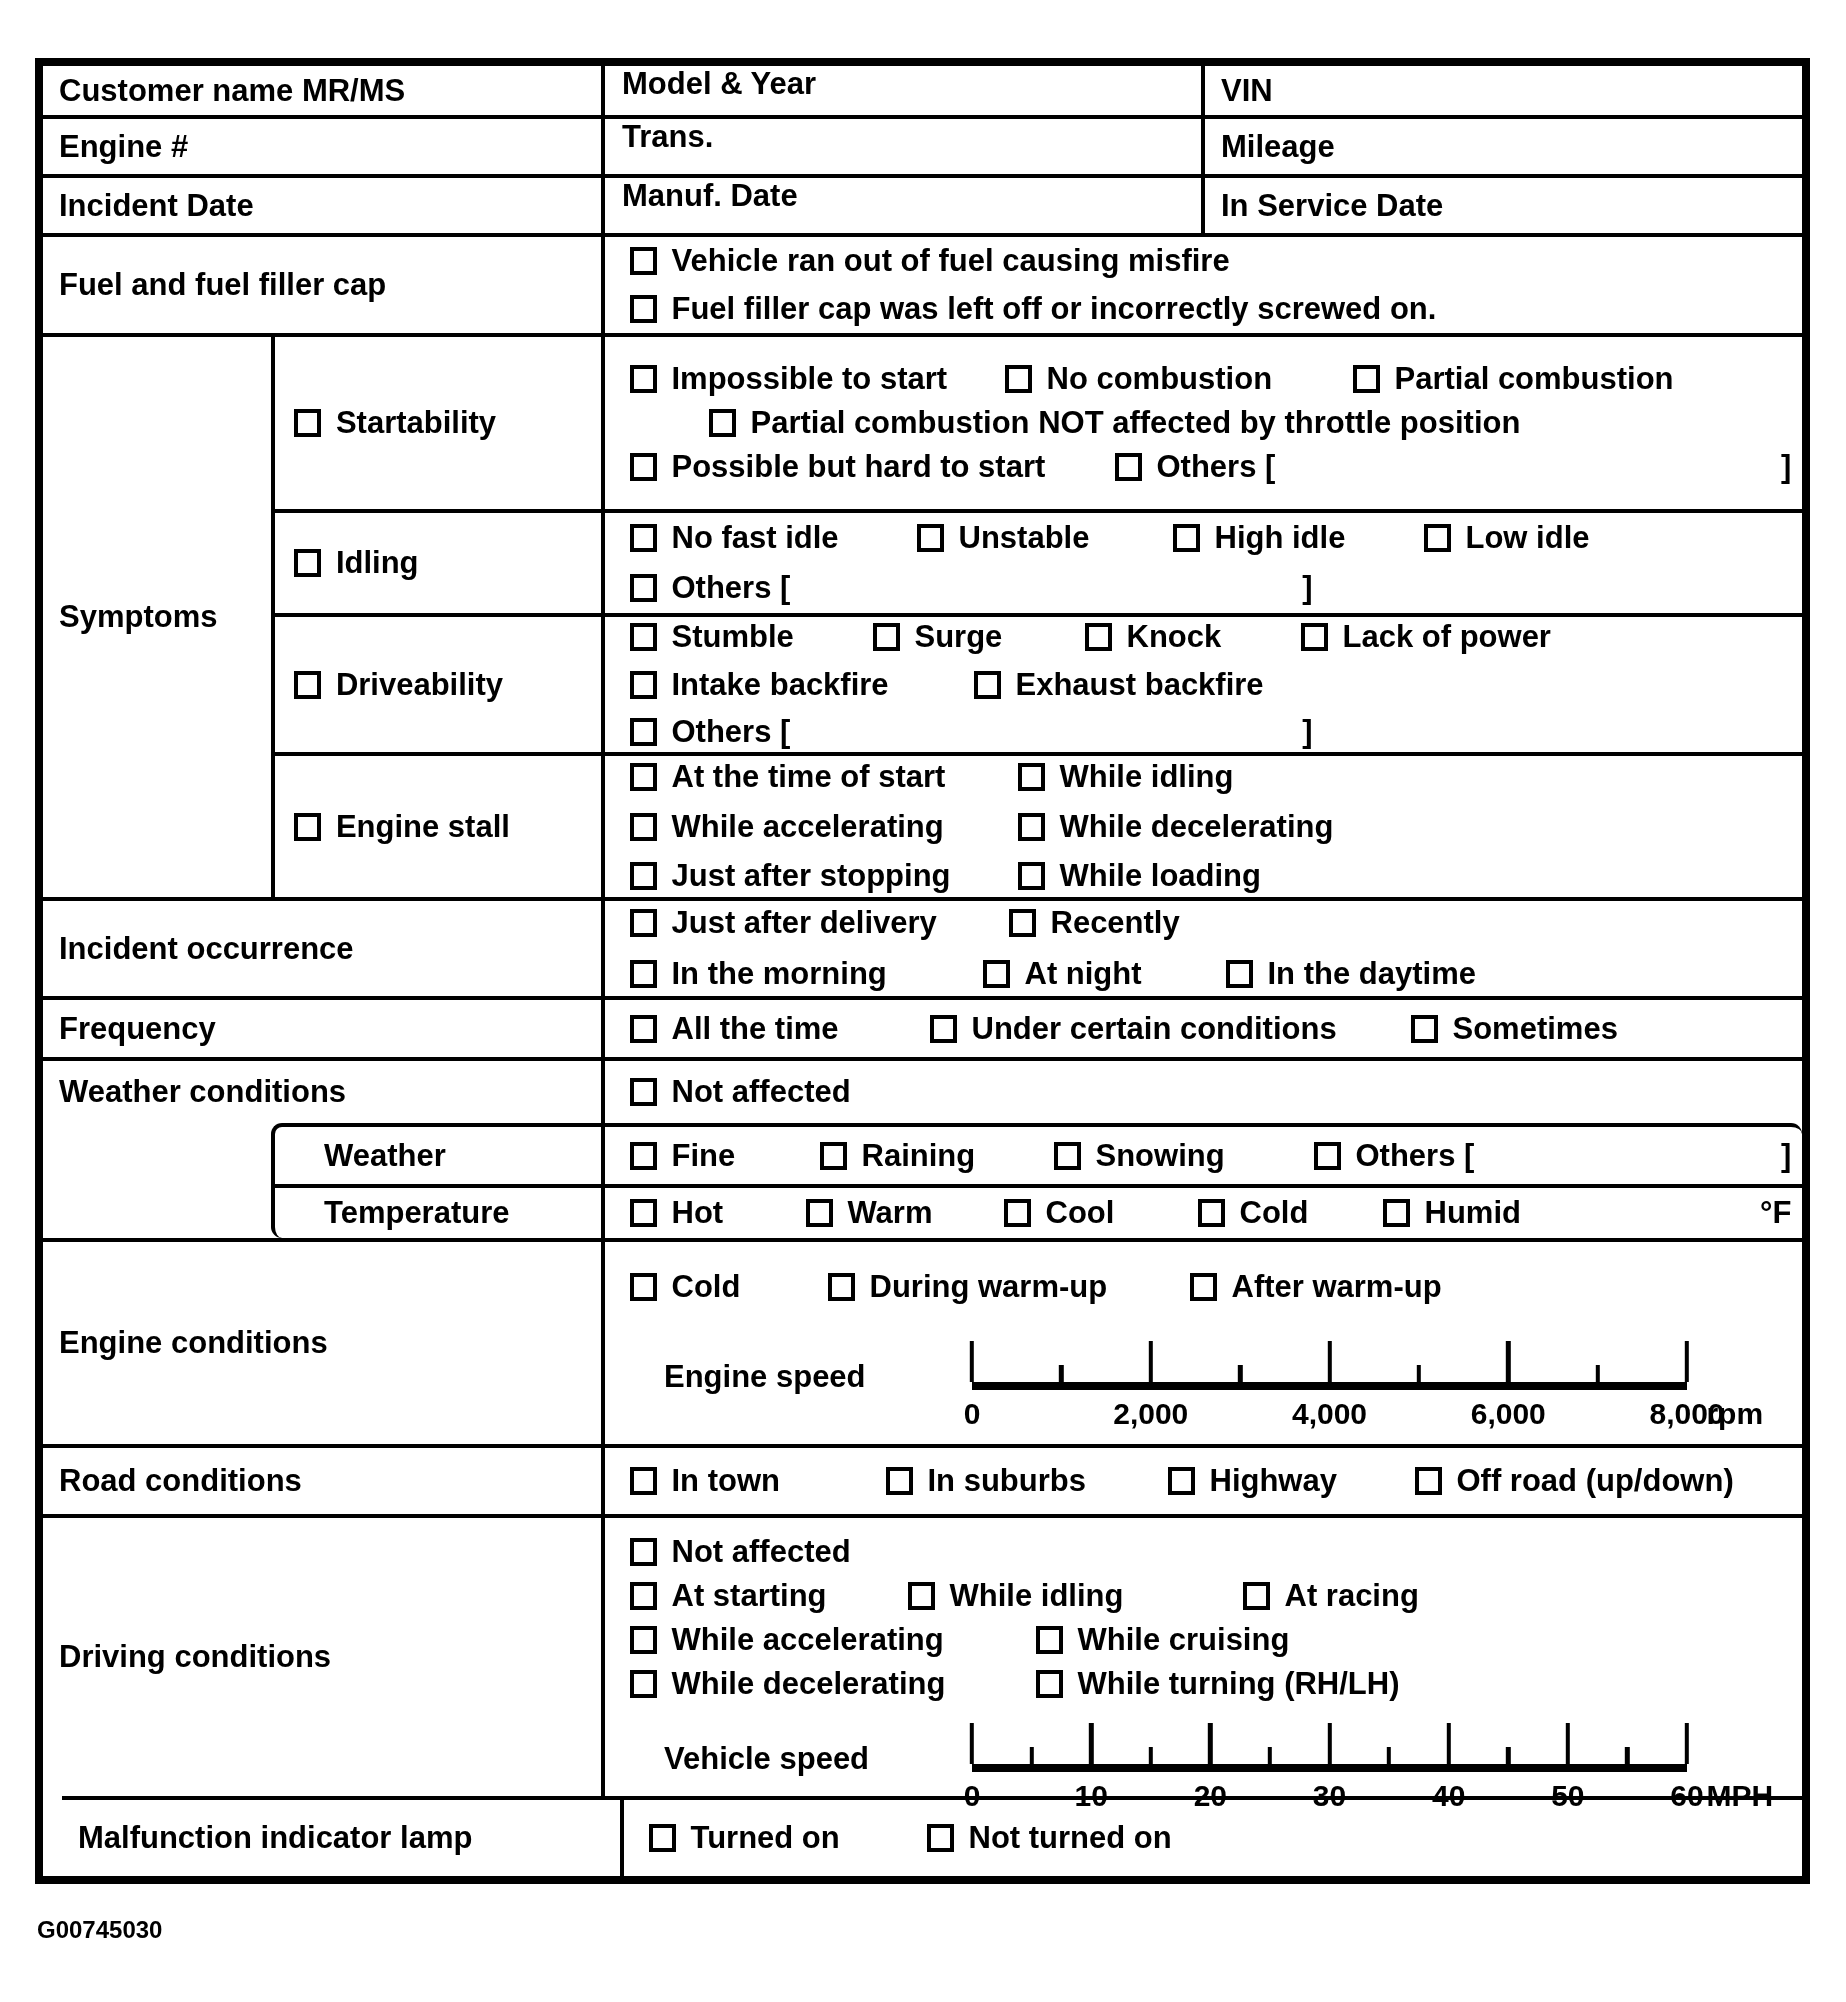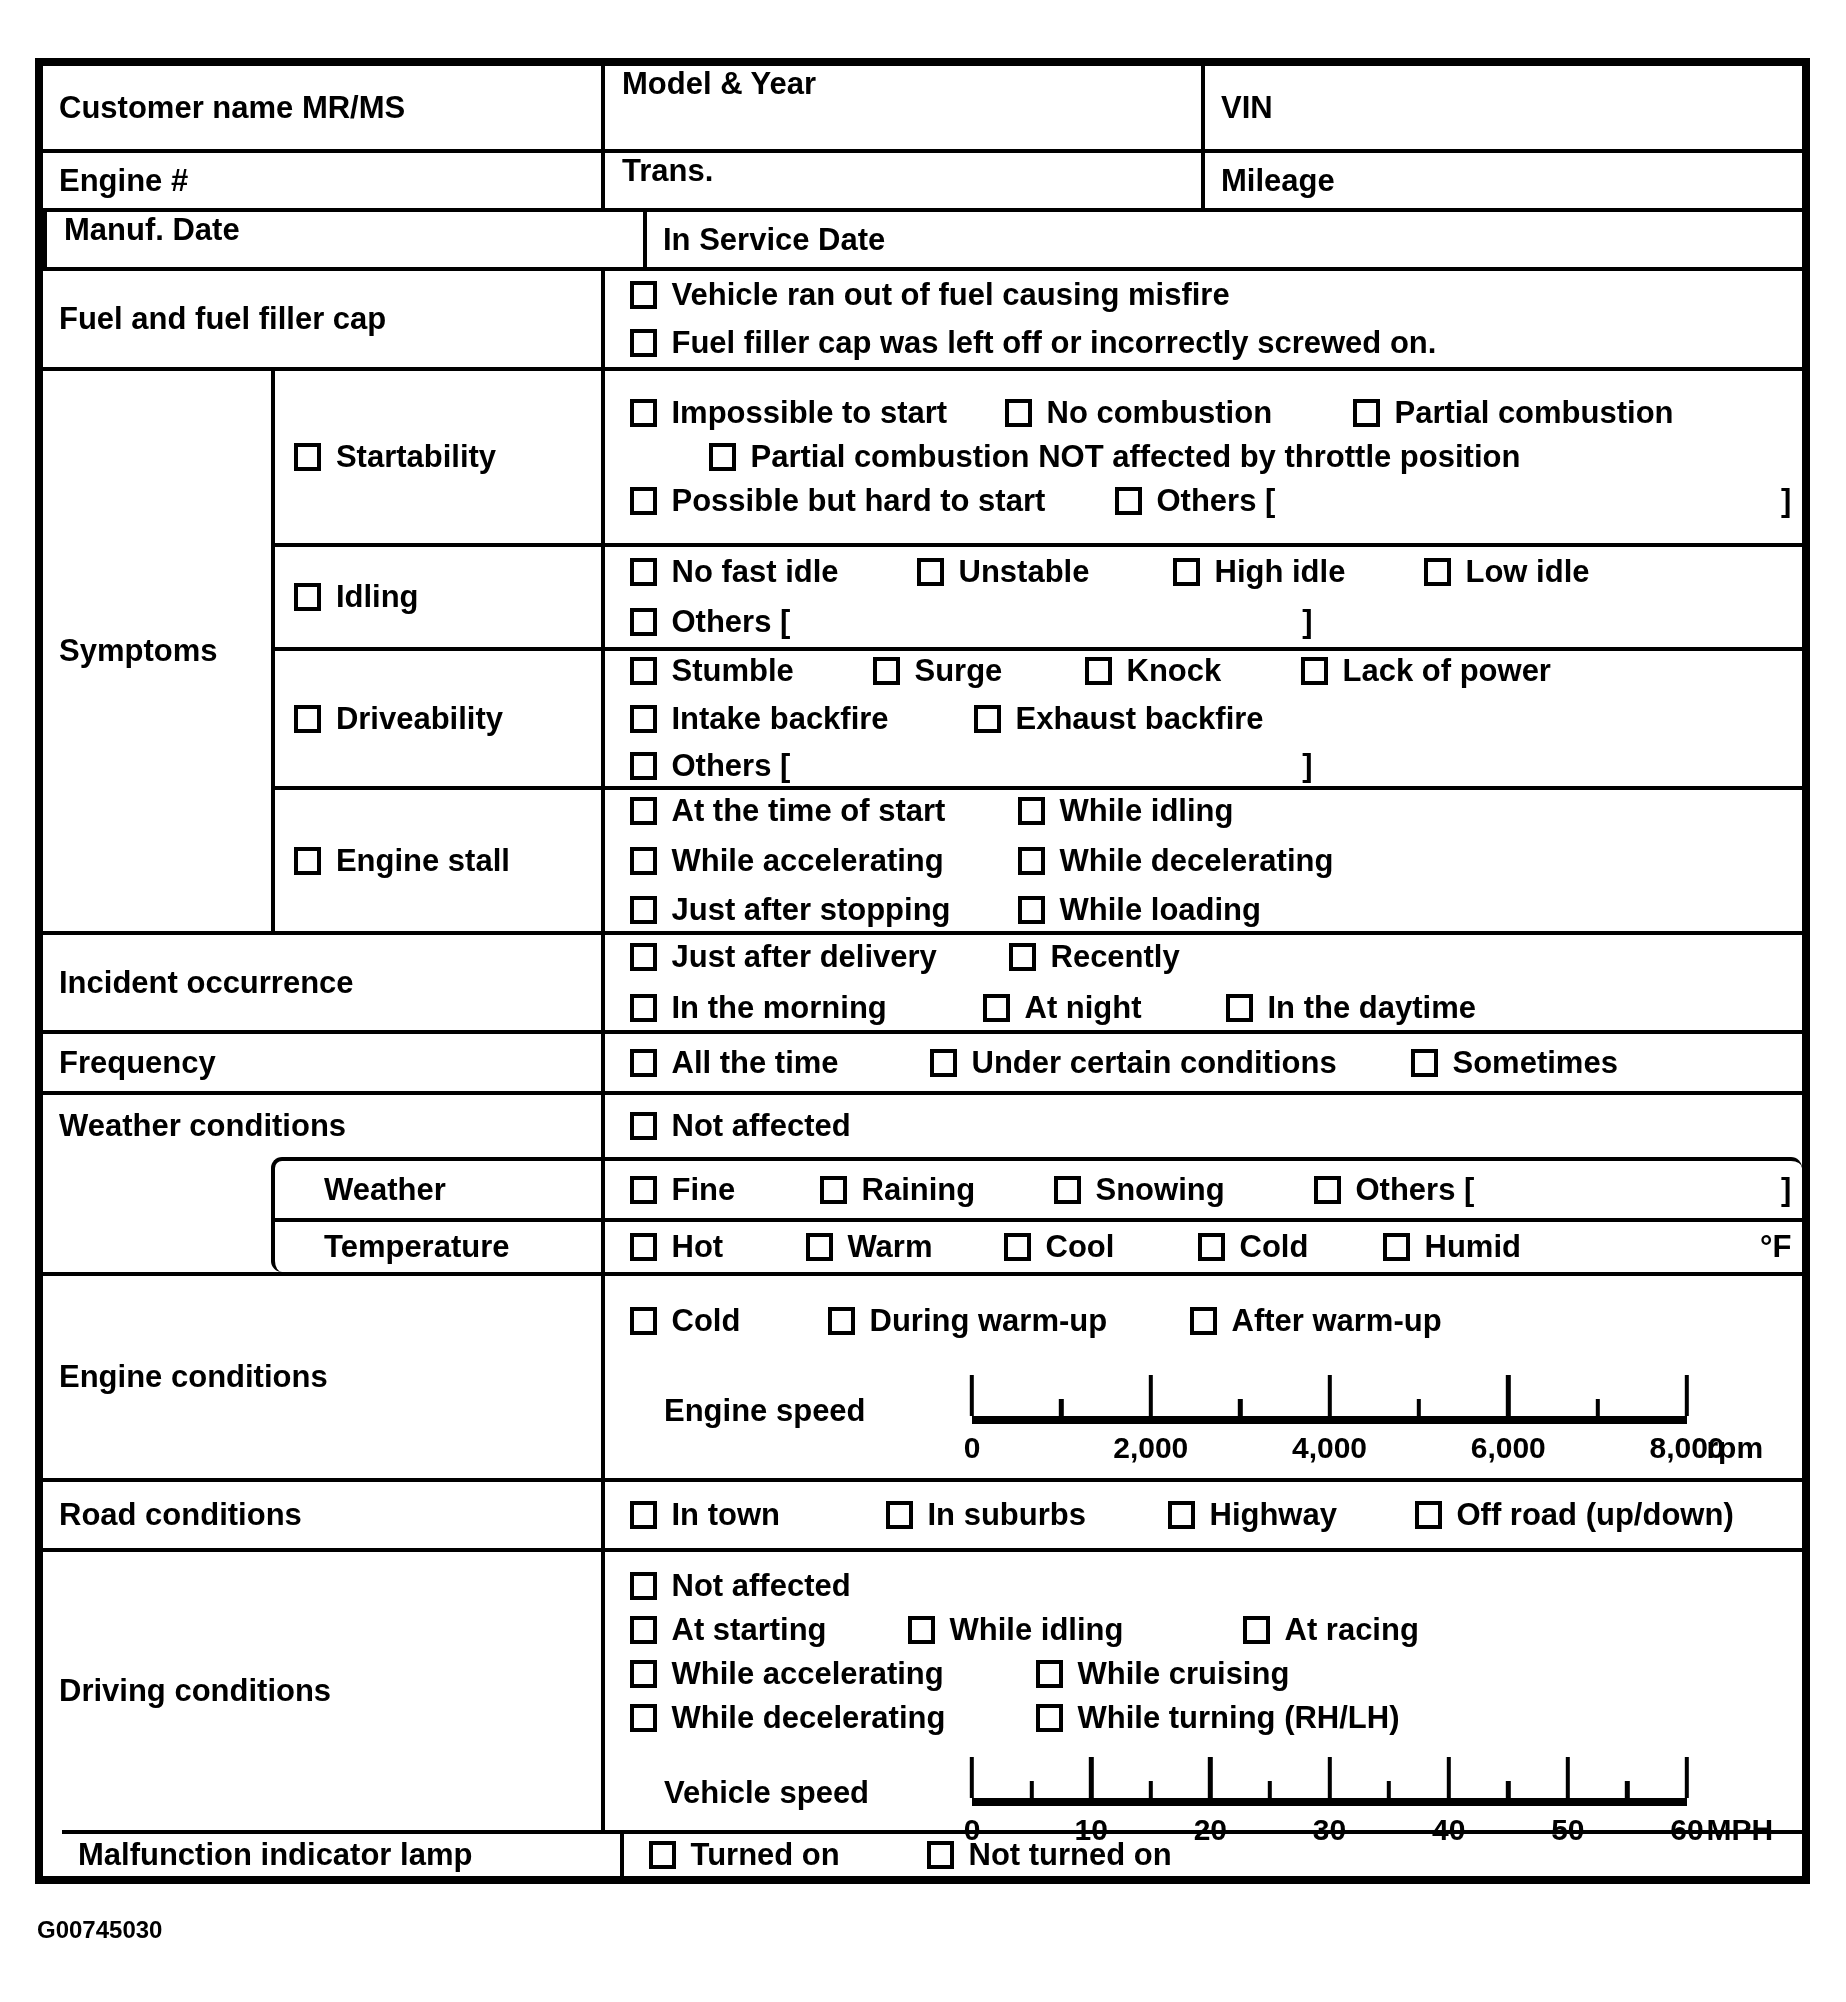--- a/index.html
+++ b/index.html
@@ -20,21 +20,21 @@
     width: 1775px; height: 1826px;
     border: 8px solid #000;
     display: flex;
     flex-direction: column;
     background: #fff;
   }
   .row { display: flex; flex: none; border-top: 4.4px solid #000; }
   .row.first { border-top: none; }
   .bl { border-left: 4.4px solid #000; }
   
-  .h-r1 { height: 83px; } .h-r2 { height: 59px; } .h-r3 { height: 59px; }
+  .h-r1 { height: 49px; } .h-r2 { height: 59px; } .h-r3 { height: 59px; }
   .h-fuel { height: 100px; }
   .h-sym { height: 564px; }
   .h-inc { height: 99px; }
   .h-freq { height: 61px; }
   .h-wx { height: 181px; }
   .h-eng { height: 206px; }
   .h-road { height: 70px; }
   .h-drv { height: 282px; }
   .h-mil { flex: 1; margin-left: 19px; }
   
@@ -129,20 +129,23 @@
         </div>
       <div class="cw2 bl">
           <span>Trans.</span>
         </div>
       <div class="cflex bl">
           <span>Mileage</span>
         </div>
     </div>
 
     <div class="row h-r3">
+      <div class="lc">
+          <span>Incident Date</span>
+        </div>
       <div class="cw2 bl">
           <span>Manuf. Date</span>
         </div>
       <div class="cflex bl">
           <span>In Service Date</span>
         </div>
     </div>
 
     <div class="row h-fuel">
       <div class="lc">

